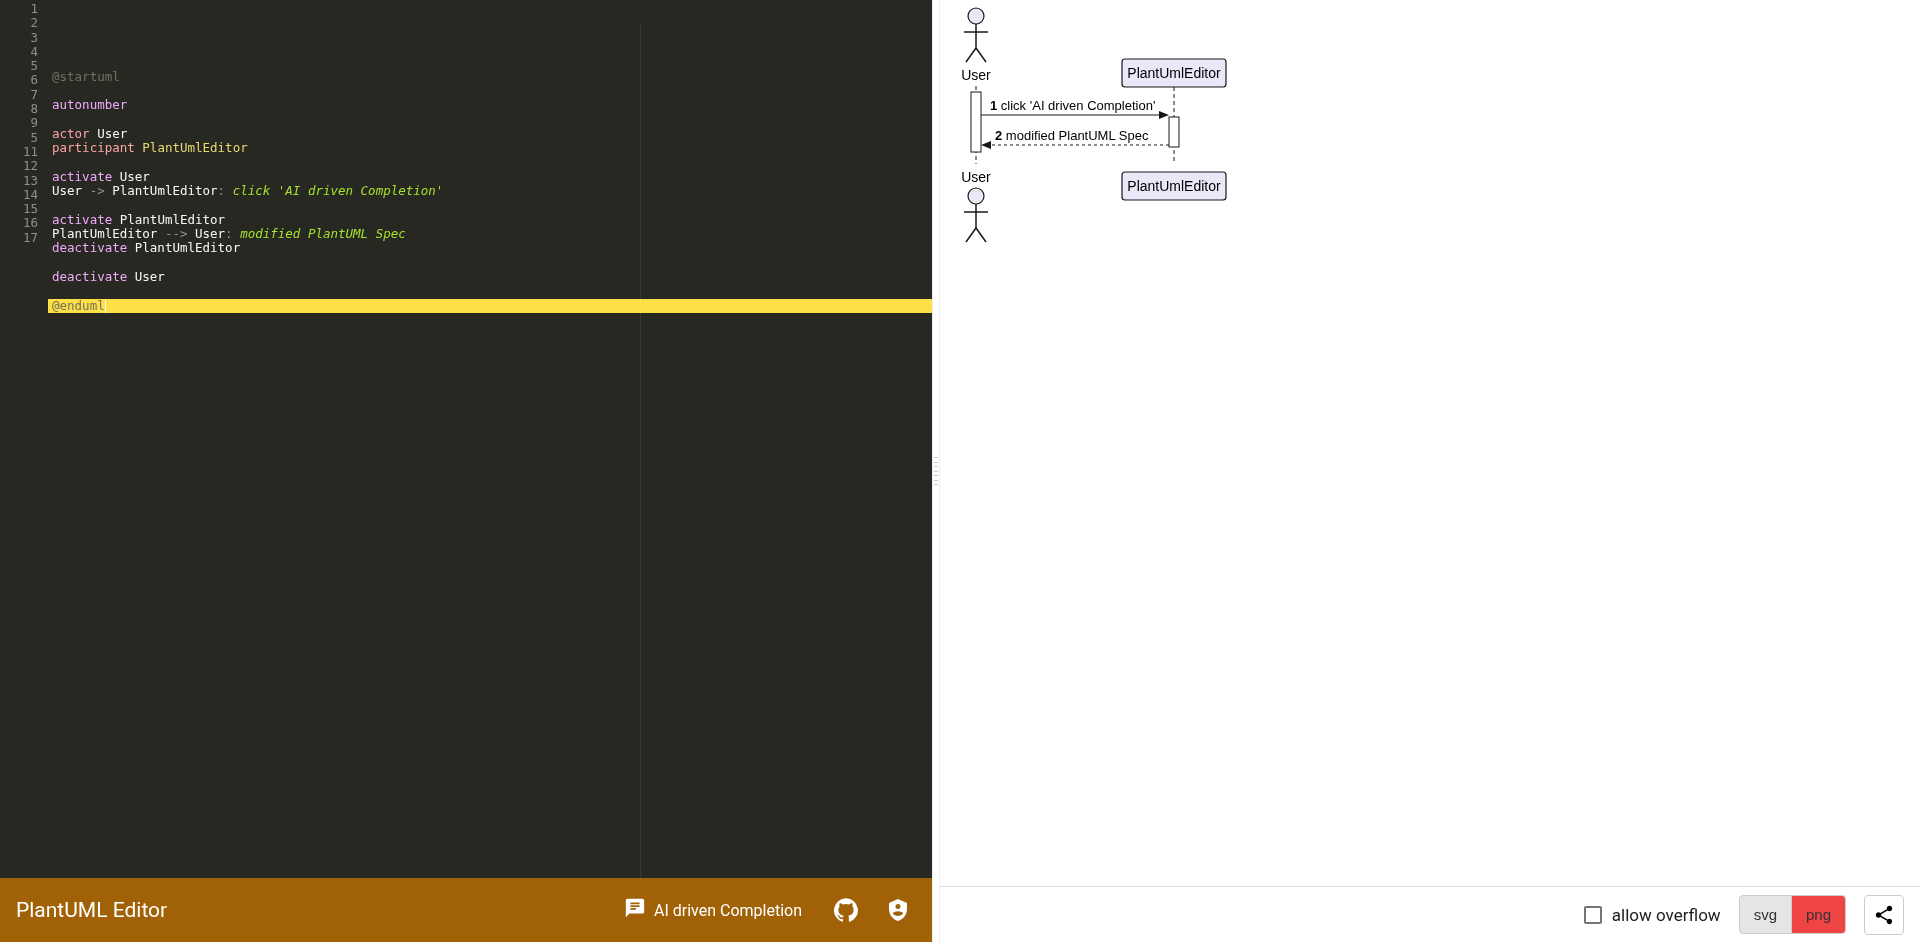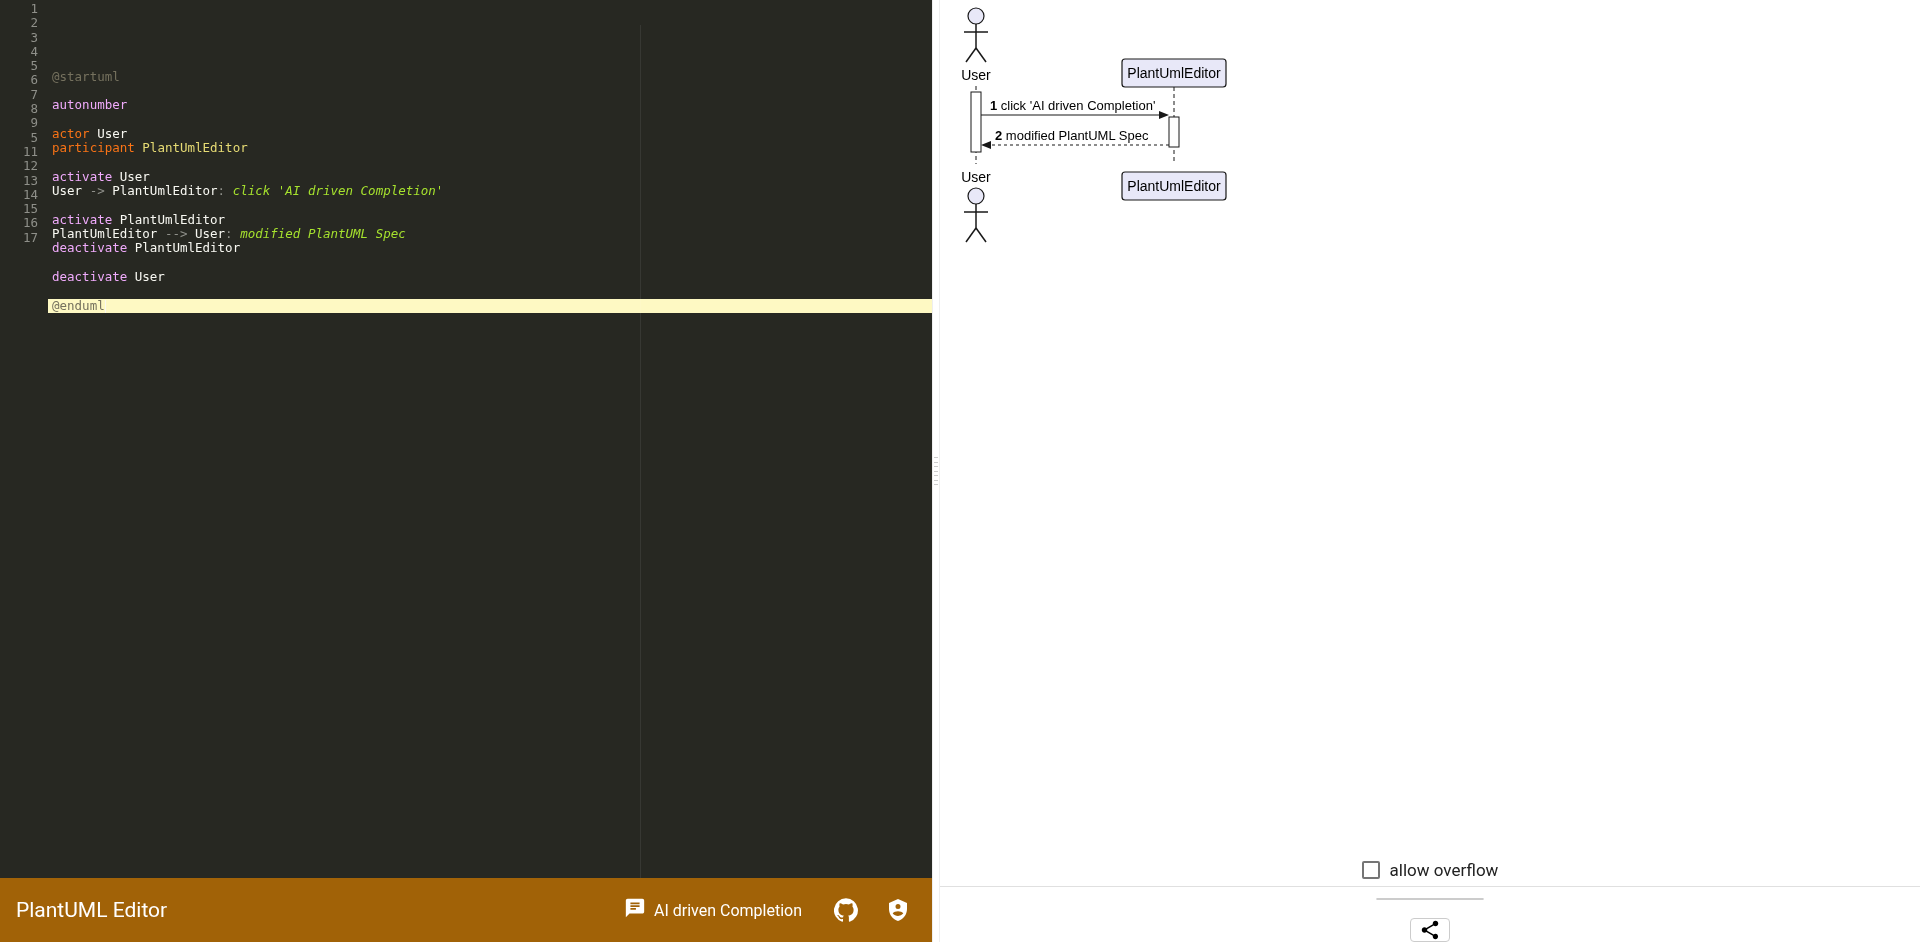--- a/index.html
+++ b/index.html
@@ -8,26 +8,26 @@
 
 .main { flex: 1; display: flex; overflow: hidden; }
 
 
 .editor-pane { width: 932px; background: #272822; display: flex; flex-direction: column; position: relative; }
 .editor-body { flex: 1; display: flex; font-family: "Consolas", "Monaco", monospace; font-size: 12.5px; line-height: 14.3px; overflow: hidden; }
 .gutter { width: 48px; background: #272822; color: #8f908a; text-align: right; padding-right: 10px; padding-top: 2px; user-select: none; }
 .gutter div { height: 14.3px; }
 .code { flex: 1; padding-top: 2px; color: #f8f8f2; white-space: pre; position: relative; margin-top: 25px; }
 .code-line { height: 14.3px; padding-left: 4px; }
-.code-line.active { background: #fef9c3; }
+.code-line.active { background: #fde047; }
 
 
 .tk-tag    { color: #75715e; } 
 .tk-kw     { color: #f0abfc; } 
-.tk-kw2    { color: #f97316; } 
+.tk-kw2    { color: #fca5a5; } 
 .tk-ident  { color: #f8f8f2; }
 .tk-name   { color: #e6db74; } 
 .tk-arrow  { color: #8f908a; }
 .tk-msg    { color: #a6e22e; font-style: italic; } 
 
 .cursor { display:inline-block; width:1px; height:13px; background:#f8f8f0; vertical-align:text-bottom; }
 
 
 .ruler { position: absolute; top: 0; bottom: 0; left: 592px; width: 1px; background: rgba(255,255,255,0.08); }
 
@@ -39,21 +39,21 @@
 .icon-btn svg { fill: #fff; }
 
 
 .splitter { width: 8px; background: #fff; cursor: col-resize; border-left:1px solid #eee; border-right:1px solid #eee; display:flex; align-items:center; justify-content:center; }
 .splitter-grip { width:4px; height:28px; display:flex; flex-direction:column; justify-content:space-between; }
 .splitter-grip span { display:block; width:4px; height:1px; background:#ccc; }
 
 
 .preview-pane { flex: 1; background: #fff; display: flex; flex-direction: column; }
 .preview-canvas { flex: 1; overflow: auto; }
-.preview-footer { height: 56px; border-top: 1px solid #e0e0e0; display: flex; align-items: center; padding: 0 16px; gap: 18px; justify-content: flex-end; flex-direction: column; }
+.preview-footer { height: 56px; border-top: 1px solid #e0e0e0; display: flex; align-items: center; padding: 0 16px; gap: 18px; justify-content: flex-end; }
 .checkbox-wrap { display:flex; align-items:center; gap:10px; cursor:pointer; font-size:17px; color:#222; }
 .checkbox-box { width:18px; height:18px; border:2px solid #757575; border-radius:2px; }
 .fmt-toggle { display:flex; border:1px solid #ccc; border-radius:4px; overflow:hidden; }
 .fmt-toggle button { border:none; background:#ef4444; padding:10px 14px; font-size:15px; cursor:pointer; color:#333; }
 .fmt-toggle button.active { background: rgba(0,0,0,0.10); }
 .fmt-toggle button + button { border-left:1px solid #ccc; }
 .share-btn { width:40px; height:40px; border:1px solid #ccc; border-radius:4px; display:flex; align-items:center; justify-content:center; cursor:pointer; background:#fff; }
 
 
 .diag-label { font-family: sans-serif; font-size: 14px; fill: #000; }

